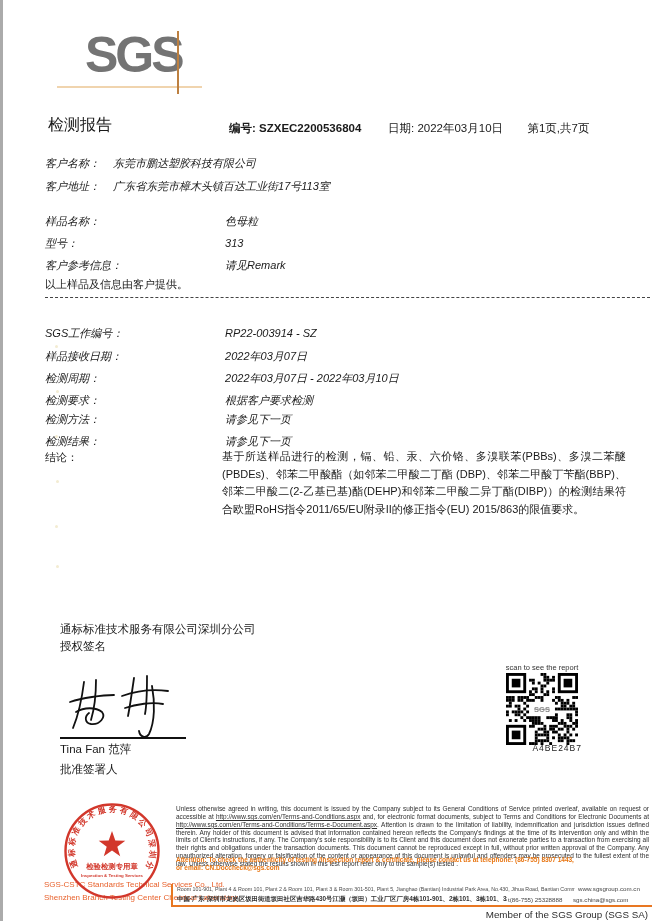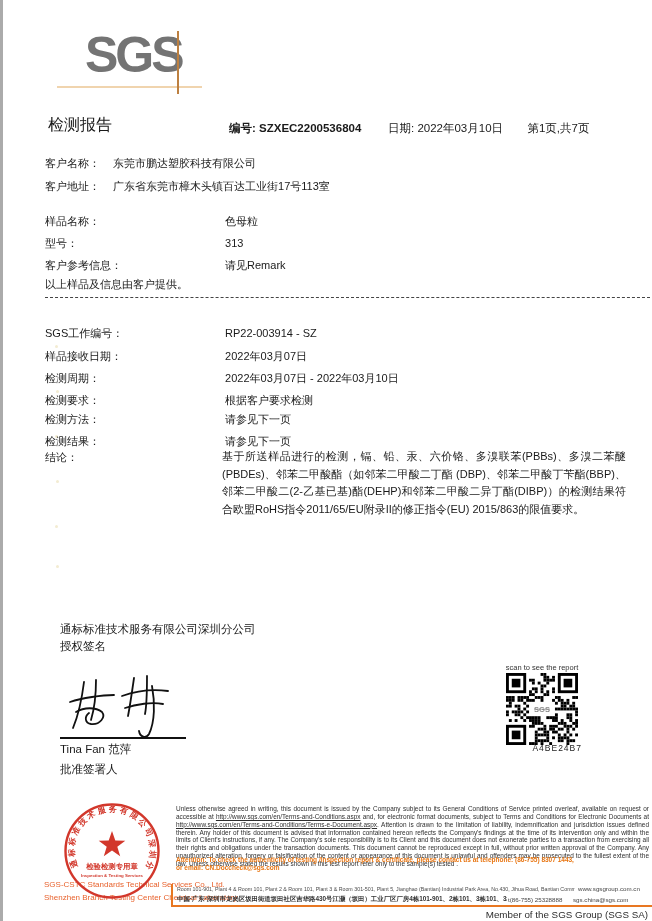--- a/index.html
+++ b/index.html
@@ -10,21 +10,21 @@
   
   .logo-text{left:85px;top:30px;font-size:50px;font-weight:bold;color:#747474;
              letter-spacing:-3px;line-height:1;}
   .logo-hline{left:57px;top:86px;width:145px;height:2px;background:#f0d4ae;}
   .logo-vline{left:177px;top:31px;width:2px;height:63px;background:#bd8040;}
   
   .report-title{left:48px;top:115px;font-size:16px;font-weight:normal;}
   .report-no{left:229px;top:121px;font-size:11.5px;font-weight:bold;}
   .report-date{left:388px;top:121px;font-size:11.5px;}
   
-  .row{left:45px;font-size:11px;white-space:nowrap;}
+  .row{left:45px;font-size:11px;white-space:nowrap;font-style:italic;}
   .row .lbl{display:inline-block;}
   .w-client .lbl{width:65px;}
   .w-wide .lbl{width:177px;}
   .note{left:45px;font-size:11px;}
   .dashline{left:45px;top:297px;width:605px;border-top:1.5px dashed #444;}
   .conclusion-lbl{left:45px;top:450px;font-size:11px;}
   .conclusion-txt{left:222px;top:448px;width:404px;font-size:11px;line-height:17.6px;
                   text-align:justify;}
   
   .sig-company{left:60px;top:622px;font-size:11.5px;}

